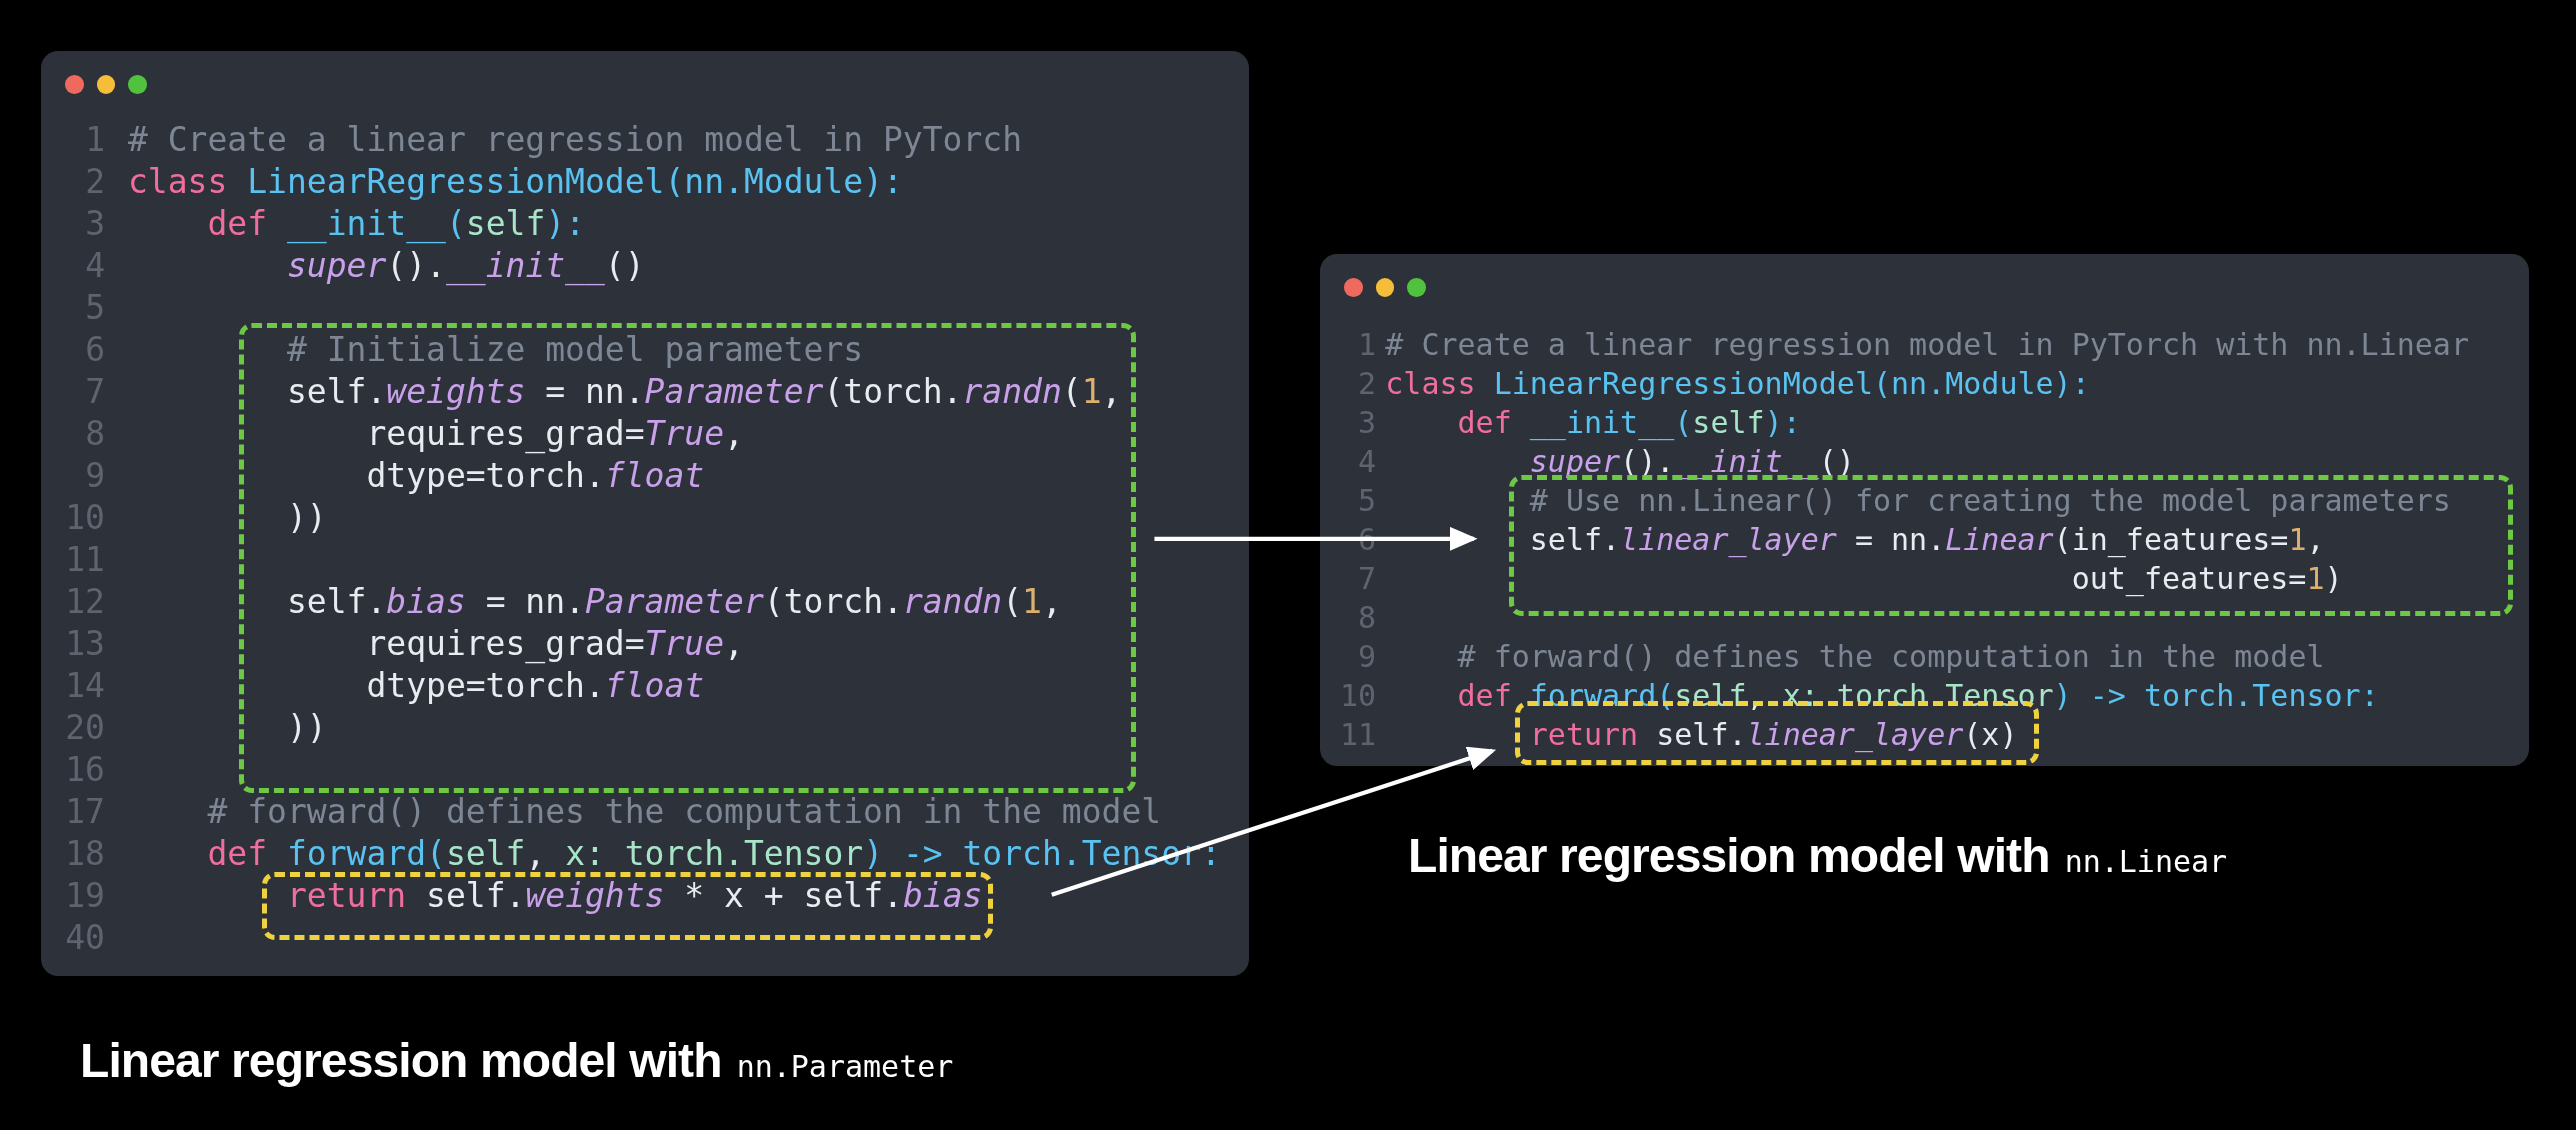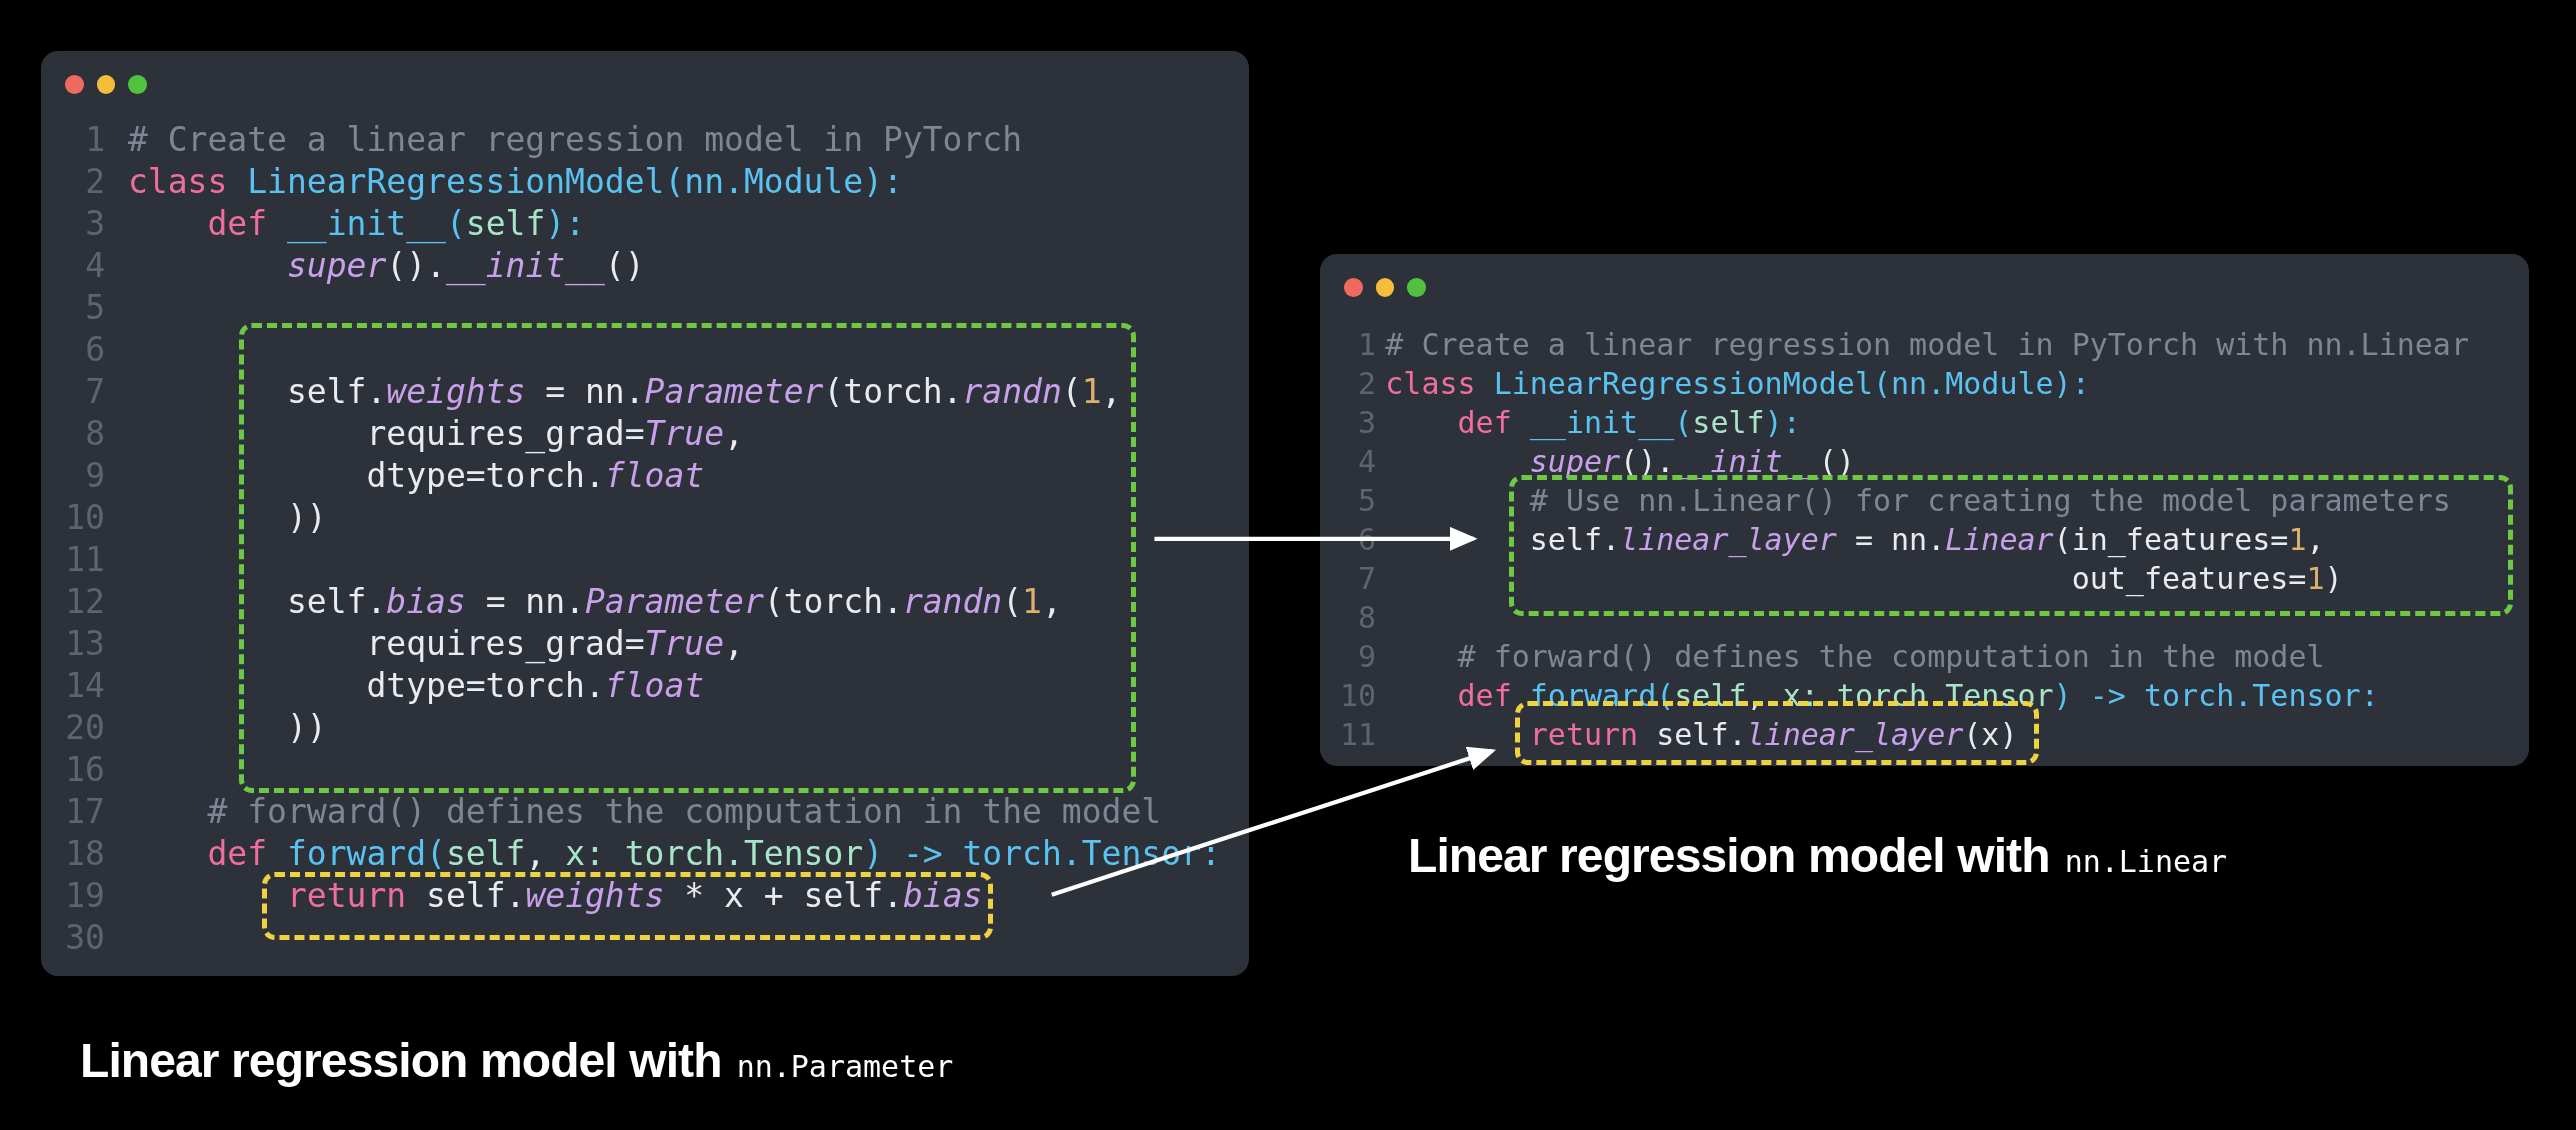--- a/index.html
+++ b/index.html
@@ -67,35 +67,35 @@
     <div class="dot r"></div>
     <div class="dot y"></div>
     <div class="dot g"></div>
   </div>
   <div class="code-lines">
       <div class="line"><span class="gutter">1</span><span class="code"><span class="t-c"># Create a linear regression model in PyTorch</span></span></div>
       <div class="line"><span class="gutter">2</span><span class="code"><span class="t-k">class</span><span class="t-b"> LinearRegressionModel(nn.Module):</span></span></div>
       <div class="line"><span class="gutter">3</span><span class="code"><span class="t-w">    </span><span class="t-k">def</span><span class="t-b"> __init__(</span><span class="t-g">self</span><span class="t-b">):</span></span></div>
       <div class="line"><span class="gutter">4</span><span class="code"><span class="t-w">        </span><span class="t-p">super</span><span class="t-w">().</span><span class="t-p">__init__</span><span class="t-w">()</span></span></div>
       <div class="line"><span class="gutter">5</span><span class="code"></span></div>
-      <div class="line"><span class="gutter">6</span></div>
+      <div class="line"><span class="gutter">6</span><span class="code"><span class="t-w">        </span><span class="t-c"># Initialize model parameters</span></span></div>
       <div class="line"><span class="gutter">7</span><span class="code"><span class="t-w">        self.</span><span class="t-p">weights</span><span class="t-w"> = nn.</span><span class="t-p">Parameter</span><span class="t-w">(torch.</span><span class="t-p">randn</span><span class="t-w">(</span><span class="t-n">1</span><span class="t-w">,</span></span></div>
       <div class="line"><span class="gutter">8</span><span class="code"><span class="t-w">            requires_grad=</span><span class="t-p">True</span><span class="t-w">,</span></span></div>
       <div class="line"><span class="gutter">9</span><span class="code"><span class="t-w">            dtype=torch.</span><span class="t-p">float</span></span></div>
       <div class="line"><span class="gutter">10</span><span class="code"><span class="t-w">        ))</span></span></div>
       <div class="line"><span class="gutter">11</span><span class="code"></span></div>
       <div class="line"><span class="gutter">12</span><span class="code"><span class="t-w">        self.</span><span class="t-p">bias</span><span class="t-w"> = nn.</span><span class="t-p">Parameter</span><span class="t-w">(torch.</span><span class="t-p">randn</span><span class="t-w">(</span><span class="t-n">1</span><span class="t-w">,</span></span></div>
       <div class="line"><span class="gutter">13</span><span class="code"><span class="t-w">            requires_grad=</span><span class="t-p">True</span><span class="t-w">,</span></span></div>
       <div class="line"><span class="gutter">14</span><span class="code"><span class="t-w">            dtype=torch.</span><span class="t-p">float</span></span></div>
       <div class="line"><span class="gutter">20</span><span class="code"><span class="t-w">        ))</span></span></div>
       <div class="line"><span class="gutter">16</span><span class="code"></span></div>
       <div class="line"><span class="gutter">17</span><span class="code"><span class="t-w">    </span><span class="t-c"># forward() defines the computation in the model</span></span></div>
       <div class="line"><span class="gutter">18</span><span class="code"><span class="t-w">    </span><span class="t-k">def</span><span class="t-b"> forward(</span><span class="t-g">self</span><span class="t-w">, </span><span class="t-g">x: torch.Tensor</span><span class="t-b">) -&gt; torch.Tensor:</span></span></div>
       <div class="line"><span class="gutter">19</span><span class="code"><span class="t-w">        </span><span class="t-k">return</span><span class="t-w"> self.</span><span class="t-p">weights</span><span class="t-w"> * x + self.</span><span class="t-p">bias</span></span></div>
-      <div class="line"><span class="gutter">30</span><span class="code"></span></div>
+      <div class="line"><span class="gutter">40</span><span class="code"></span></div>
     </div>
 </div>
 
 <div class="window" id="win-right">
   <div class="traffic">
     <div class="dot r"></div>
     <div class="dot y"></div>
     <div class="dot g"></div>
   </div>
   <div class="code-lines">

